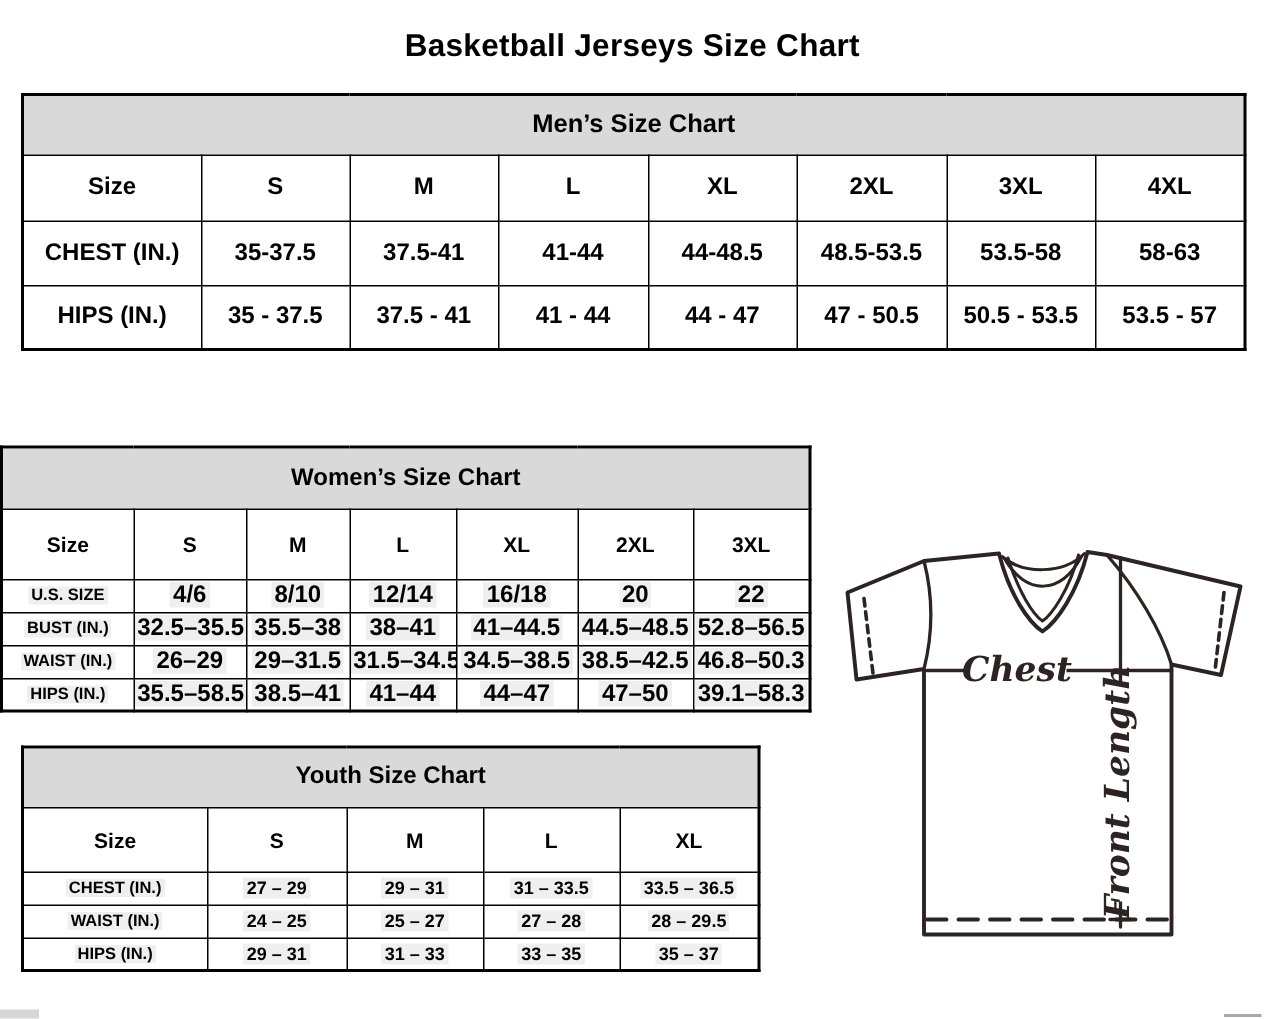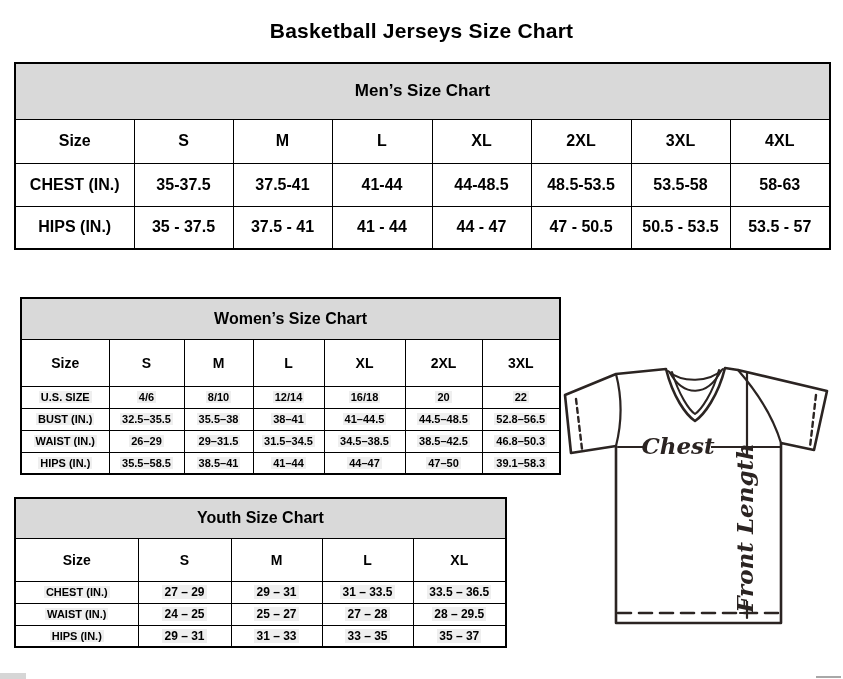--- a/index.html
+++ b/index.html
@@ -15,31 +15,31 @@
     position:absolute;border-collapse:collapse;table-layout:fixed;
     border:2px solid var(--table-border,#000);
   }
   .size-table td{
     border:1px solid var(--table-border,#000);
     text-align:center;vertical-align:middle;font-weight:bold;padding:0;overflow:hidden;
     white-space:nowrap;
   }
   .size-table tr.band td{background:var(--header-bg,#d9d9d9);font-size:16px;}
   #mens{left:14px;top:62px;width:815px;}
-  #mens tr.band{height:56px}
+  #mens tr.band{height:40px}
   #mens tr.band td{font-size:17px}
   #mens tr.cols{height:44px}
   #mens tr.data{height:43px}
   #mens td{font-size:16px}
-  #womens{left:20px;top:297px;width:539px;}
+  #womens{left:0;top:297px;width:539px;}
   #womens tr.band{height:41px}
   #womens tr.cols{height:47px}
   #womens tr.data{height:22px}
   #womens tr.cols td{font-size:14px}
-  #womens tr.data td{font-size:11px}
+  #womens tr.data td{font-size:16px}
   #womens tr.data td.rlabel{font-size:11px}
   #youth{left:14px;top:497px;width:491px;}
   #youth tr.band{height:40px}
   #youth tr.cols{height:43px}
   #youth tr.data{height:22px}
   #youth tr.cols td{font-size:14px}
   #youth tr.data td{font-size:12px}
   #youth tr.data td.rlabel{font-size:11px}
   .hl{background:var(--value-highlight,#efefef);padding:0 2px;}
   .diagram{position:absolute;left:555px;top:355px;width:288px;height:280px;}

